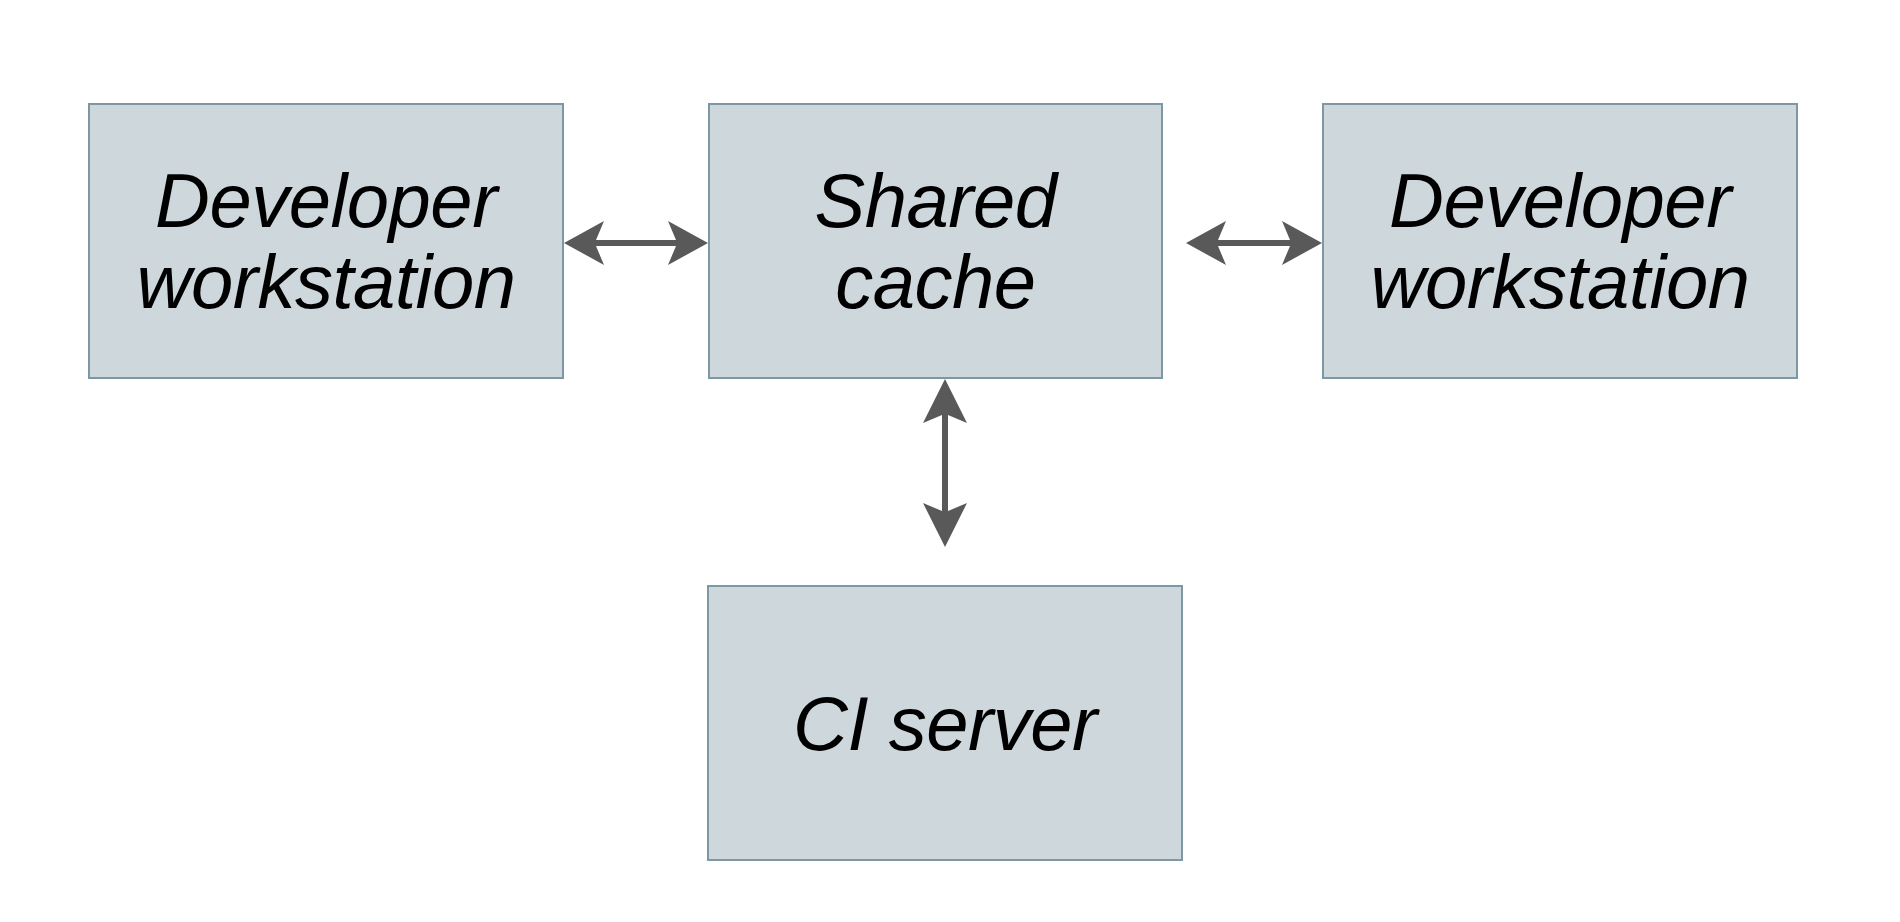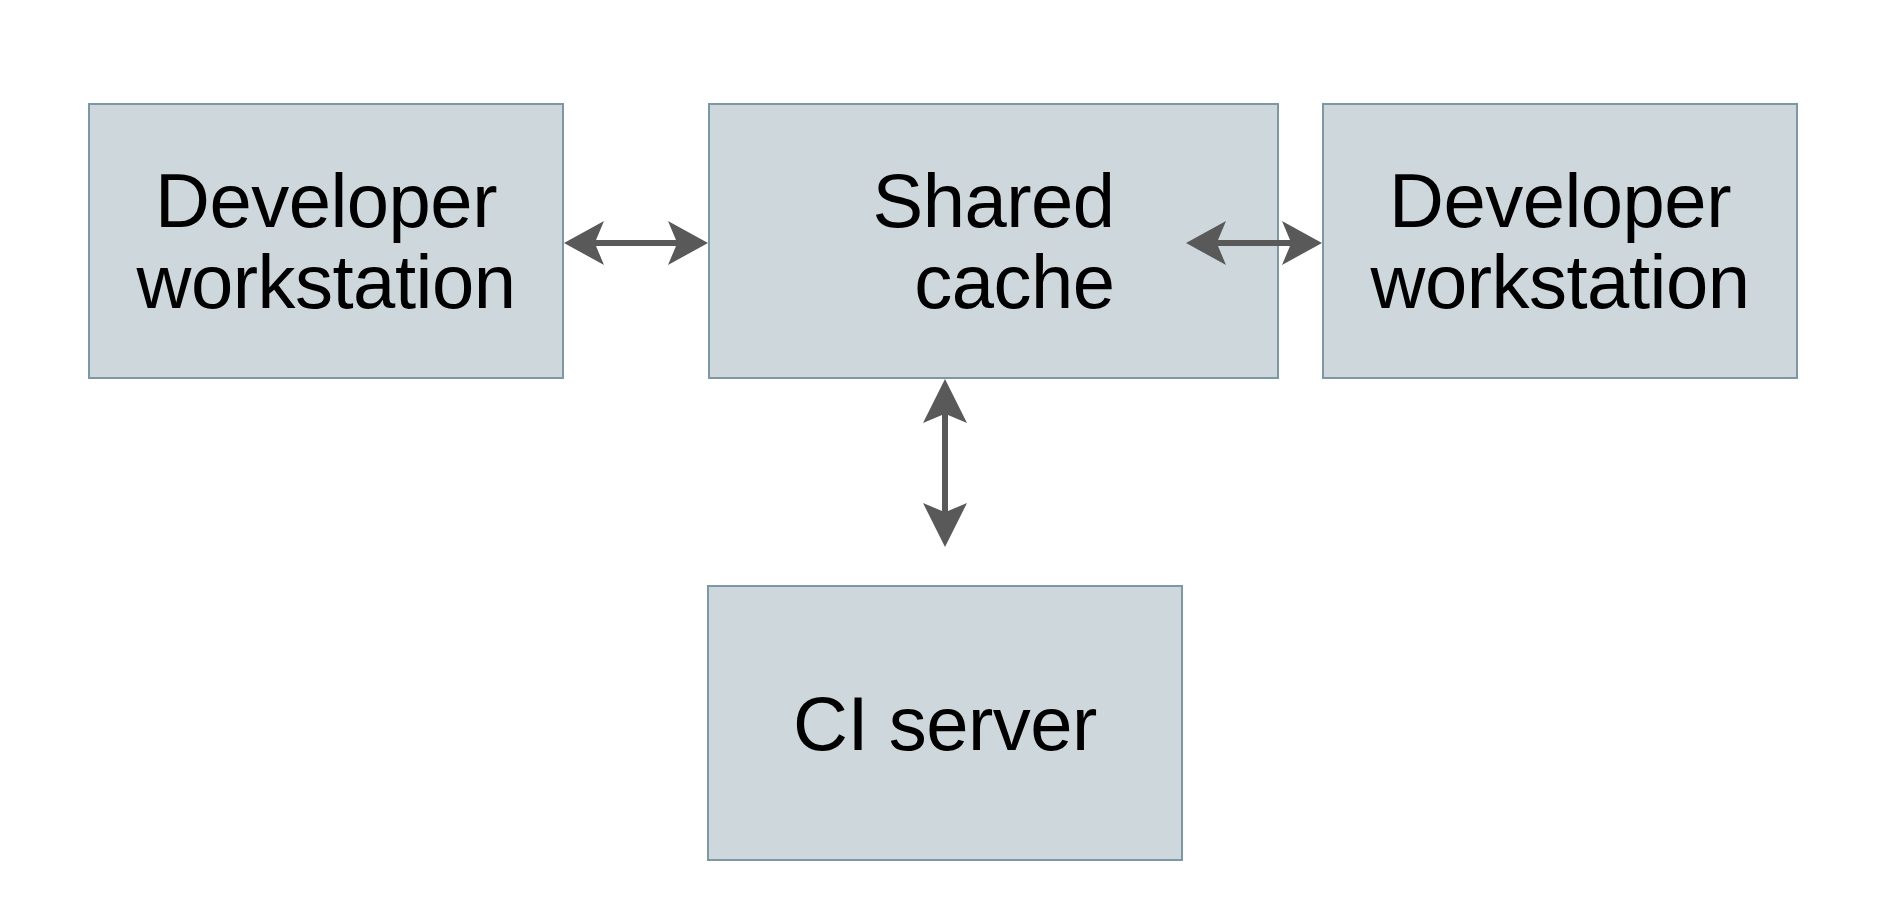--- a/index.html
+++ b/index.html
@@ -21,32 +21,33 @@
   }
   .node {
     position: absolute;
     box-sizing: border-box;
     background: #ced8dc;
     border: 2px solid #7d97a4;
     display: flex;
     align-items: center;
     justify-content: center;
     text-align: center;
+    font-style: italic;
   }
   .node-label {
     font-family: "Liberation Sans", sans-serif;
     font-size: 76px;
     line-height: 81px;
     color: #000000;
     letter-spacing: -0.5px;
     white-space: pre-line;
     padding: 0 6px;
   }
   #node-dev-left  { left: 88px;  top: 103px; width: 476px; height: 276px; }
-  #node-cache     { left: 708px; top: 103px; width: 571px; height: 276px; text-align: right; }
+  #node-cache     { left: 708px; top: 103px; width: 455px; height: 276px; }
   #node-dev-right { left: 1322px;top: 103px; width: 476px; height: 276px; }
   #node-ci        { left: 707px; top: 545px; width: 476px; height: 276px; margin-top: 40px; }
 
   .edge {
     position: absolute;
     overflow: visible;
   }
   #edge-left-cache  { left: 560px; top: 212px; width: 152px; height: 62px; }
   #edge-cache-right { left: 1182px;top: 212px; width: 144px; height: 62px; }
   #edge-cache-ci    { left: 914px; top: 375px; width: 62px; height: 176px; }

